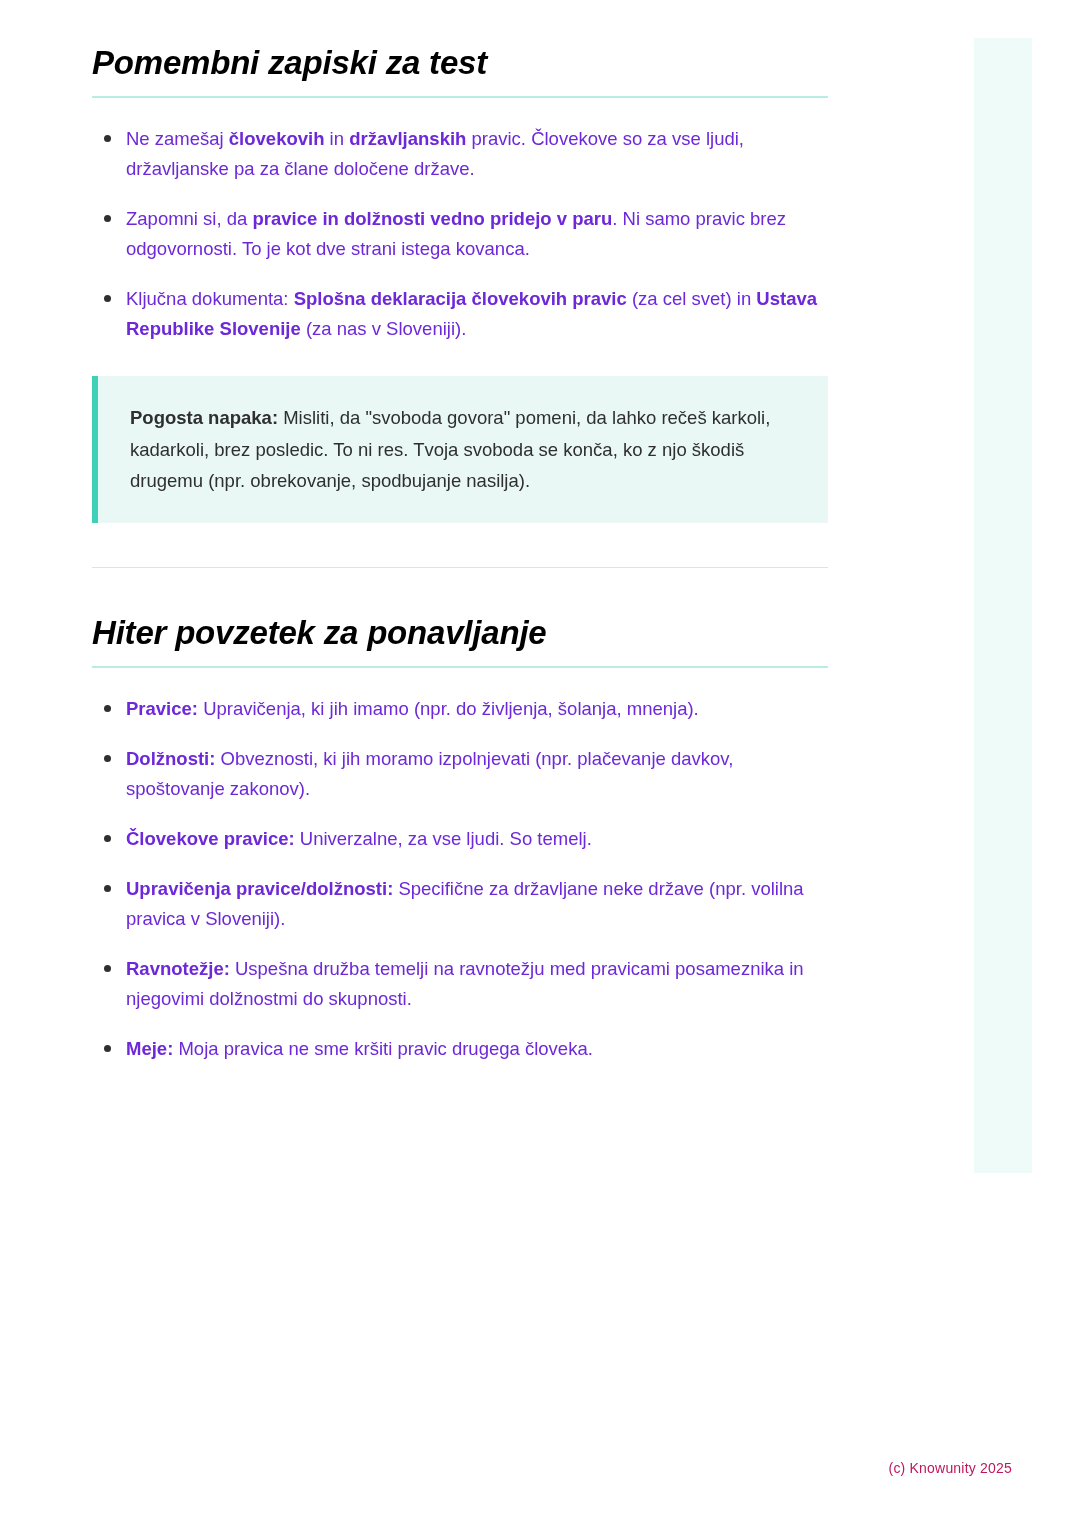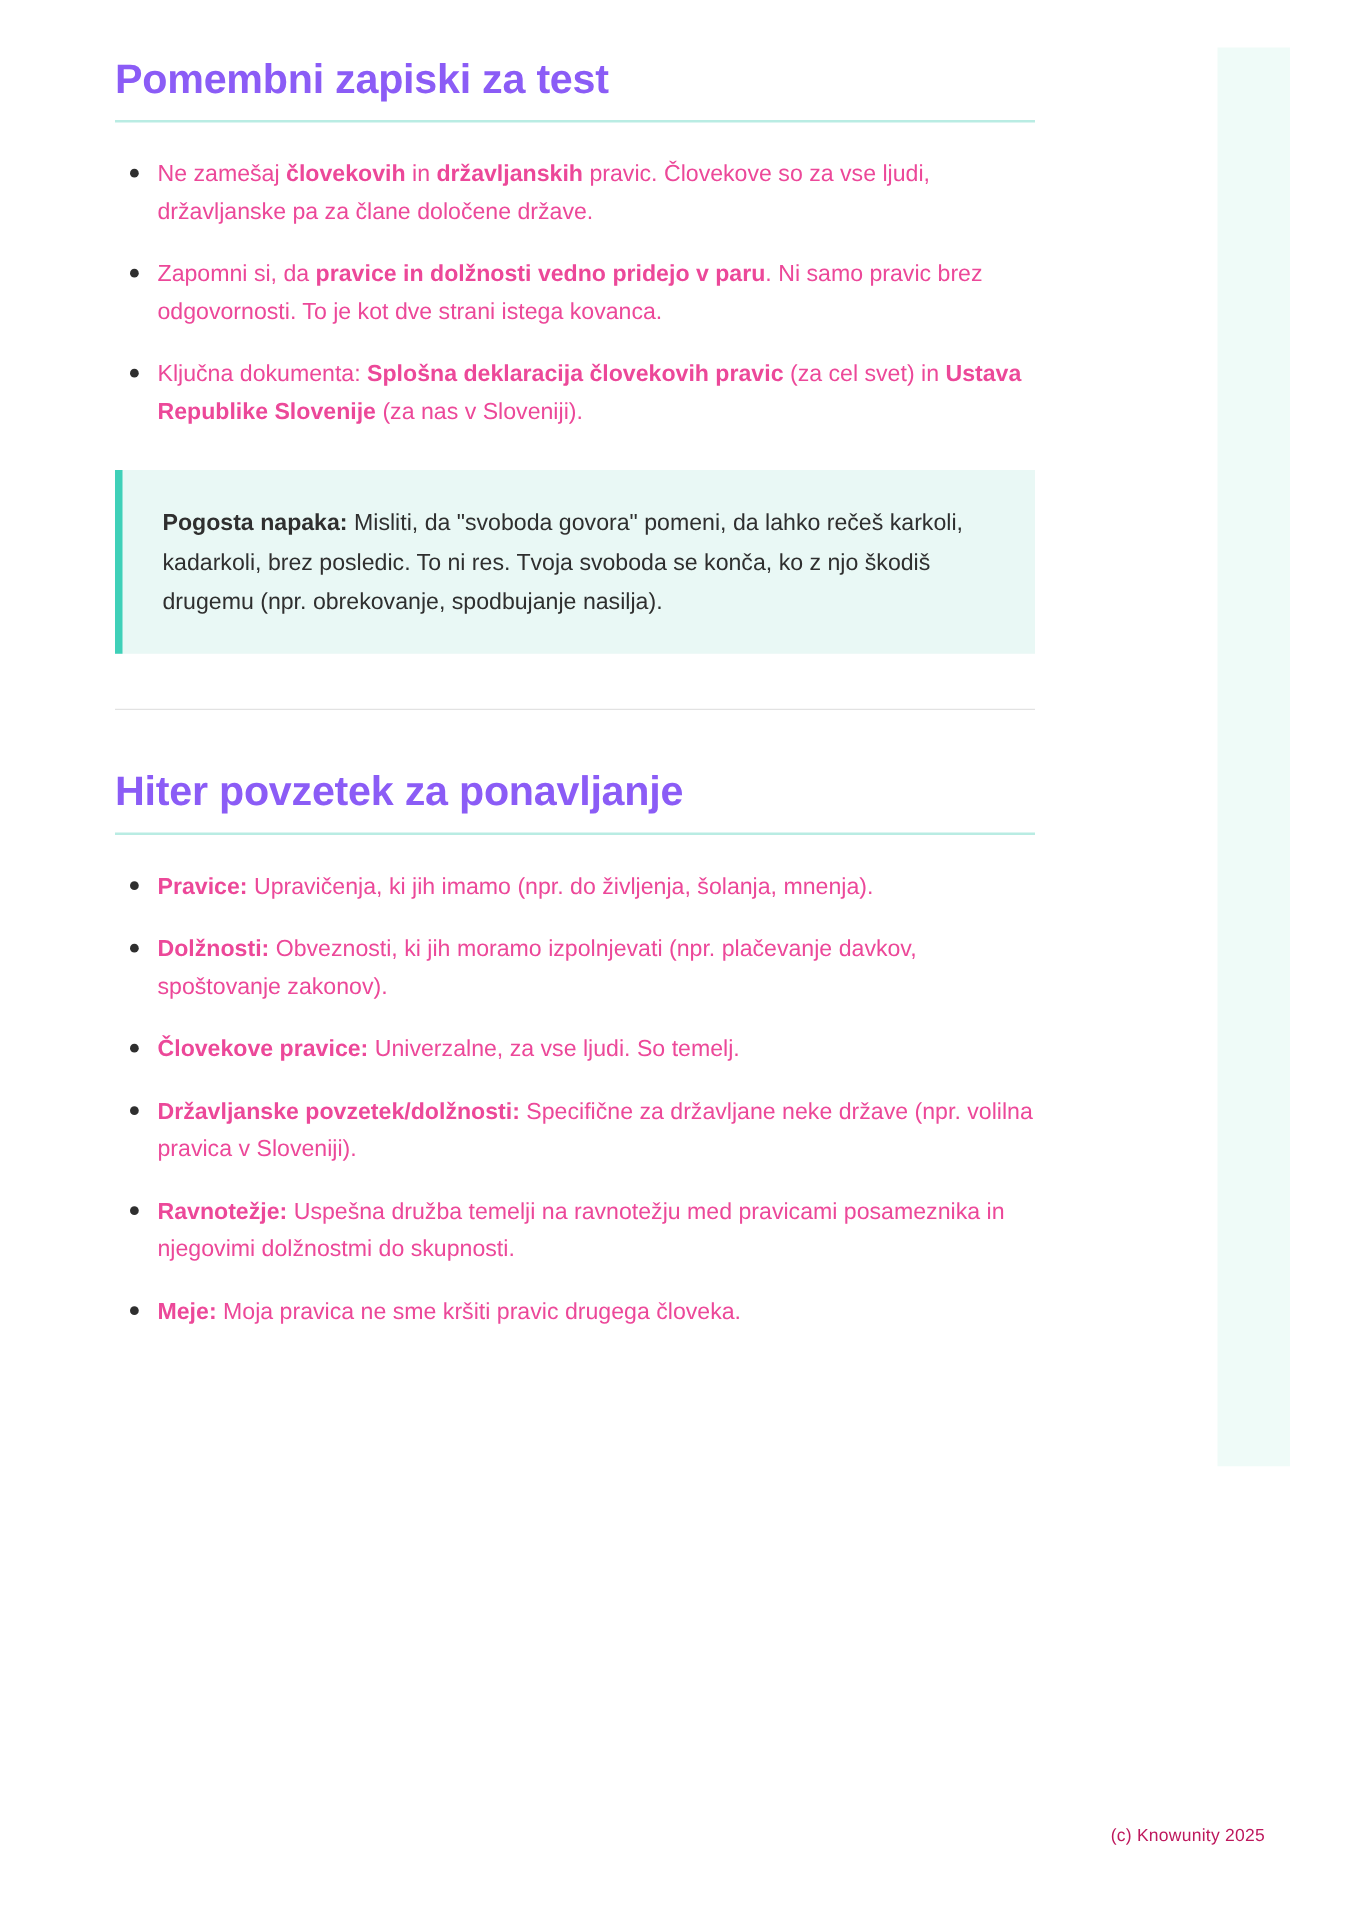--- a/index.html
+++ b/index.html
@@ -37,44 +37,45 @@
     position: absolute;
     left: 92px;
     top: 44px;
     width: 736px;
   }
 
   h1.section-title {
     font-size: 33px;
     line-height: 1.15;
     font-weight: bold;
-    color: #8b5cf6;
+    color: #000000;
     margin: 0 0 14px 0;
     letter-spacing: -0.2px;
+    font-style: italic;
   }
 
   .rule {
     height: 2px;
     background: #b9ece3;
     width: 736px;
     margin-bottom: 26px;
   }
 
   ul.bullets {
     list-style: none;
     margin: 0;
     padding: 0;
   }
   ul.bullets > li {
     position: relative;
     padding-left: 34px;
     margin-bottom: 20px;
     font-size: 18.5px;
     line-height: 1.62;
-    color: #ec4899;
+    color: #6d28d9;
   }
   ul.bullets > li:before {
     content: "";
     position: absolute;
     left: 12px;
     top: 11px;
     width: 7px;
     height: 7px;
     border-radius: 50%;
     background: #2f2f2f;
@@ -137,21 +138,21 @@
     <div class="divider"></div>
 
     <div class="section-2">
       <h1 class="section-title">Hiter povzetek za ponavljanje</h1>
       <div class="rule"></div>
 
       <ul class="bullets" id="list-1">
           <li><strong>Pravice:</strong><span> Upravičenja, ki jih imamo (npr. do življenja, šolanja, mnenja).</span></li>
           <li><strong>Dolžnosti:</strong><span> Obveznosti, ki jih moramo izpolnjevati (npr. plačevanje davkov, spoštovanje zakonov).</span></li>
           <li><strong>Človekove pravice:</strong><span> Univerzalne, za vse ljudi. So temelj.</span></li>
-          <li><strong>Državljanske povzetek/dolžnosti:</strong><span> Specifične za državljane neke države (npr. volilna pravica v Sloveniji).</span></li>
+          <li><strong>Upravičenja pravice/dolžnosti:</strong><span> Specifične za državljane neke države (npr. volilna pravica v Sloveniji).</span></li>
           <li><strong>Ravnotežje:</strong><span> Uspešna družba temelji na ravnotežju med pravicami posameznika in njegovimi dolžnostmi do skupnosti.</span></li>
           <li><strong>Meje:</strong><span> Moja pravica ne sme kršiti pravic drugega človeka.</span></li>
         </ul>
     </div>
 
   </div>
 
   <div class="footer">(c) Knowunity 2025</div>
 
 </div>

